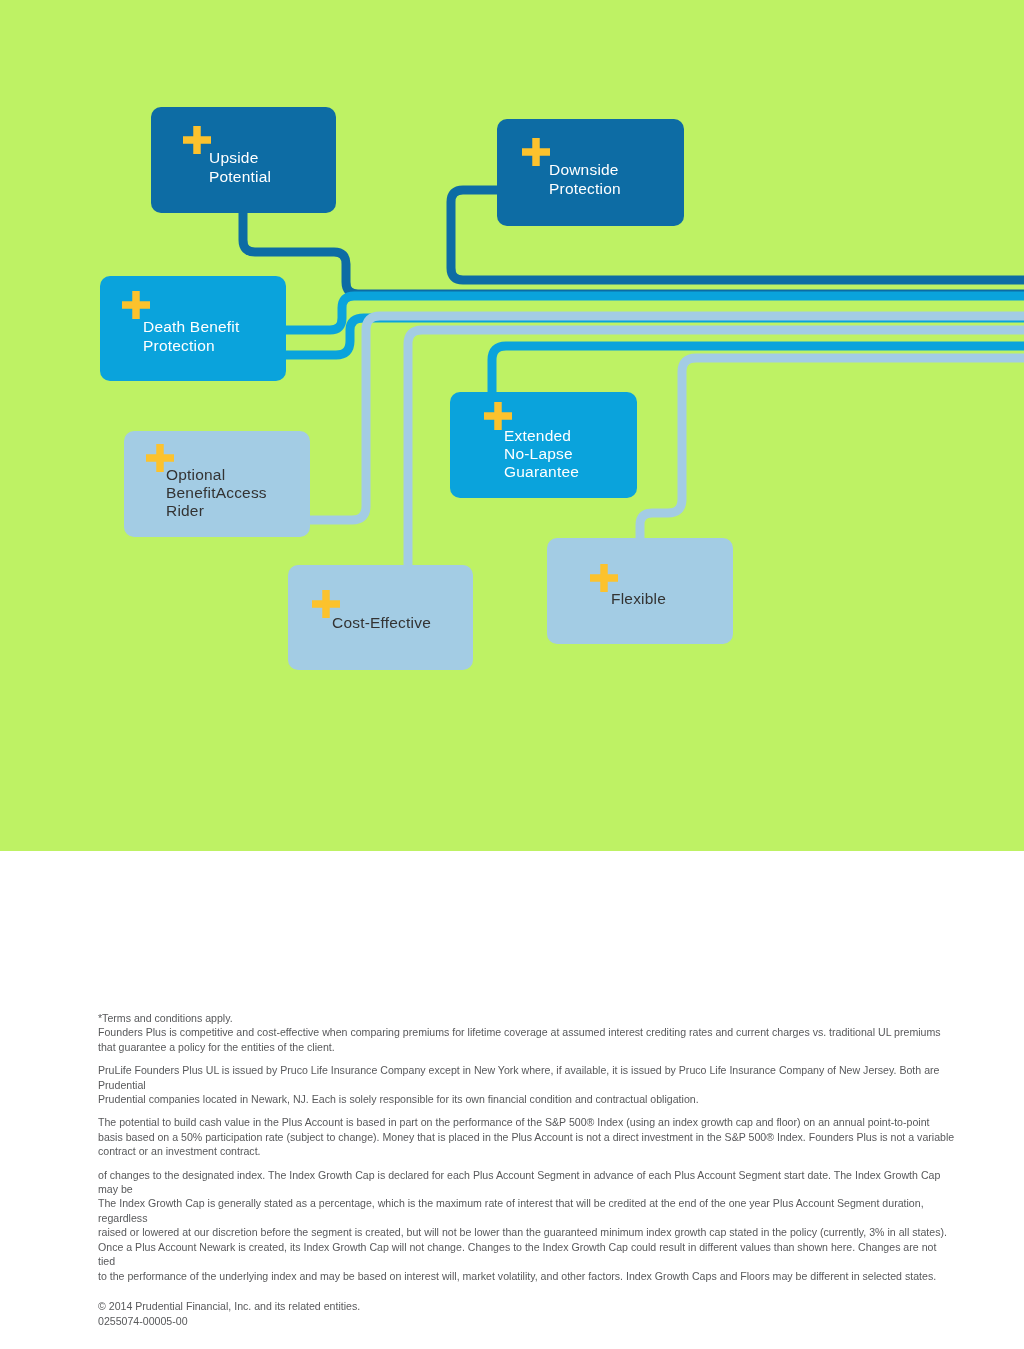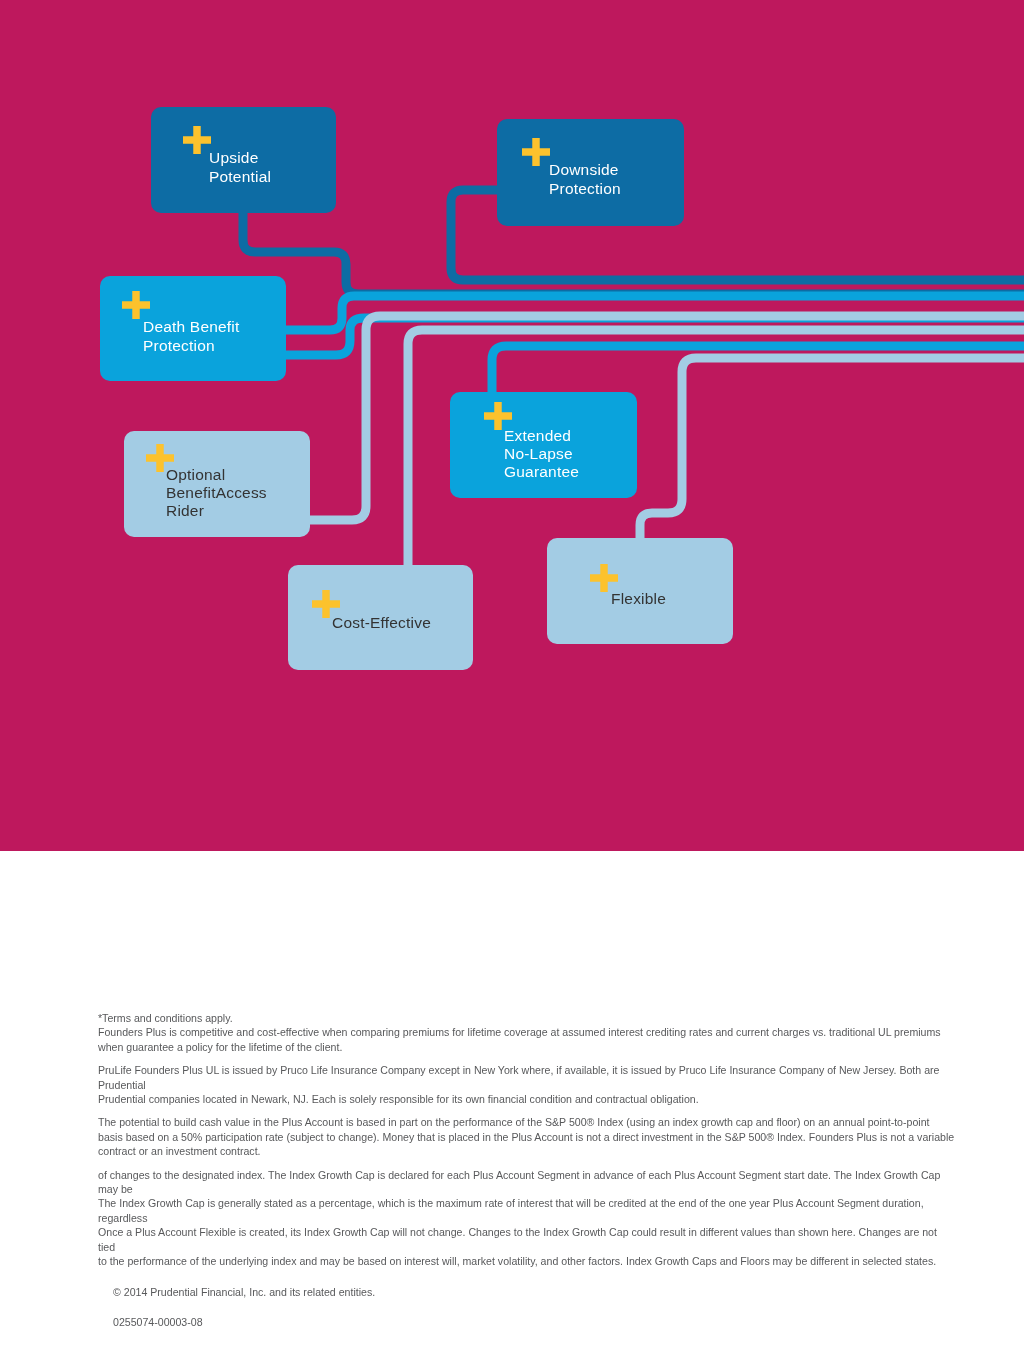--- a/index.html
+++ b/index.html
@@ -16,21 +16,21 @@
     position: relative;
   }
 
   
   #diagram-panel {
     position: absolute;
     left: 0;
     top: 0;
     width: 1024px;
     height: 851px;
-    background: #be185d;
+    background: #bef264;
     overflow: hidden;
   }
   #diagram-svg {
     position: absolute;
     left: 0;
     top: 0;
     display: block;
   }
 
   .node-label {
@@ -68,21 +68,21 @@
     margin-bottom: 0;
   }
   .disc-block {
     margin-bottom: 9px;
   }
   .legal-line {
     font-family: "Liberation Sans", sans-serif;
     font-size: 10.6px;
     line-height: 15.5px;
     color: #58595b;
-    margin: 15px;
+    margin: 0;
   }
   #legal-block {
     margin-top: 16px;
   }
 </style>
 </head>
 <body>
 
 <div id="diagram-panel">
 
@@ -165,40 +165,41 @@
 
   </svg>
 </div>
 
 <div id="footer-panel">
   <div id="disclosures">
 
     <div class="disc-block">
       <p class="disc-para tight">*Terms and conditions apply.</p>
       <p class="disc-para tight">Founders Plus is competitive and cost-effective when comparing premiums for lifetime coverage at assumed interest crediting rates and current charges vs. traditional UL premiums</p>
-      <p class="disc-para tight">when guarantee a policy for the lifetime of the client.</p>
+      <p class="disc-para tight">that guarantee a policy for the entities of the client.</p>
     </div>
 
     <div class="disc-block">
       <p class="disc-para tight">PruLife Founders Plus UL is issued by Pruco Life Insurance Company except in New York where, if available, it is issued by Pruco Life Insurance Company of New Jersey. Both are Prudential</p>
       <p class="disc-para tight">Prudential companies located in Newark, NJ. Each is solely responsible for its own financial condition and contractual obligation.</p>
     </div>
 
     <div class="disc-block">
       <p class="disc-para tight">The potential to build cash value in the Plus Account is based in part on the performance of the S&amp;P 500® Index (using an index growth cap and floor) on an annual point-to-point</p>
       <p class="disc-para tight">basis based on a 50% participation rate (subject to change). Money that is placed in the Plus Account is not a direct investment in the S&amp;P 500® Index. Founders Plus is not a variable</p>
       <p class="disc-para tight">contract or an investment contract.</p>
     </div>
 
     <div class="disc-block">
       <p class="disc-para tight">of changes to the designated index. The Index Growth Cap is declared for each Plus Account Segment in advance of each Plus Account Segment start date. The Index Growth Cap may be</p>
       <p class="disc-para tight">The Index Growth Cap is generally stated as a percentage, which is the maximum rate of interest that will be credited at the end of the one year Plus Account Segment duration, regardless</p>
-      <p class="disc-para tight">Once a Plus Account Flexible is created, its Index Growth Cap will not change. Changes to the Index Growth Cap could result in different values than shown here. Changes are not tied</p>
+      <p class="disc-para tight">raised or lowered at our discretion before the segment is created, but will not be lower than the guaranteed minimum index growth cap stated in the policy (currently, 3% in all states).</p>
+      <p class="disc-para tight">Once a Plus Account Newark is created, its Index Growth Cap will not change. Changes to the Index Growth Cap could result in different values than shown here. Changes are not tied</p>
       <p class="disc-para tight">to the performance of the underlying index and may be based on interest will, market volatility, and other factors. Index Growth Caps and Floors may be different in selected states.</p>
     </div>
 
     <div id="legal-block">
       <p class="legal-line">© 2014 Prudential Financial, Inc. and its related entities.</p>
-      <p class="legal-line">0255074-00003-08</p>
+      <p class="legal-line">0255074-00005-00</p>
     </div>
 
   </div>
 </div>
 
 </body></html>

